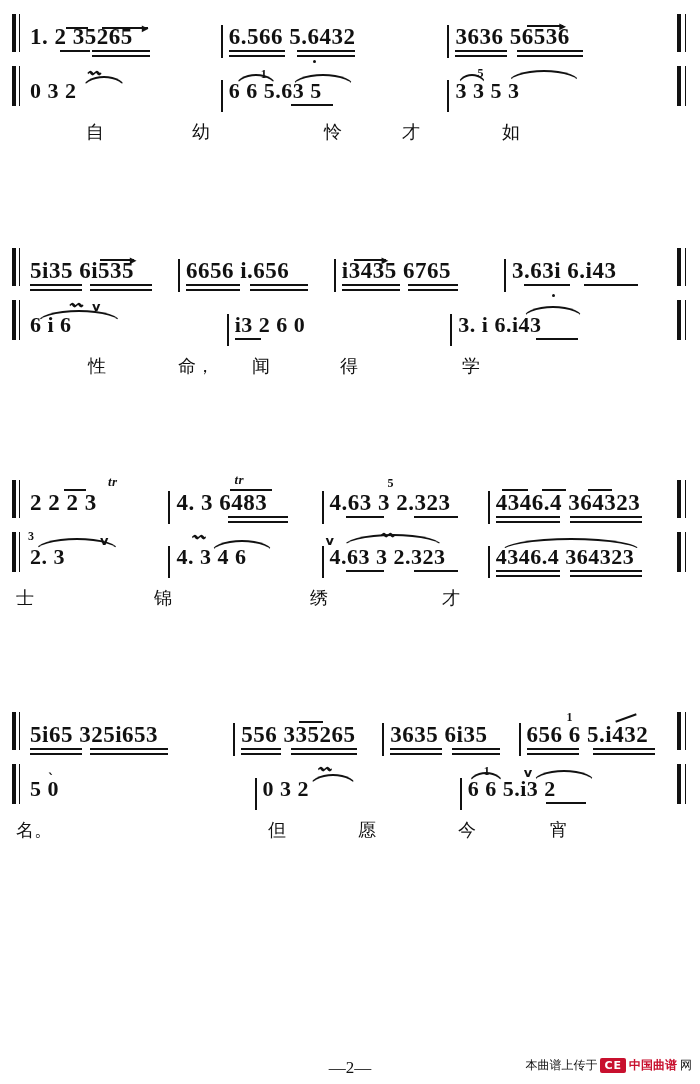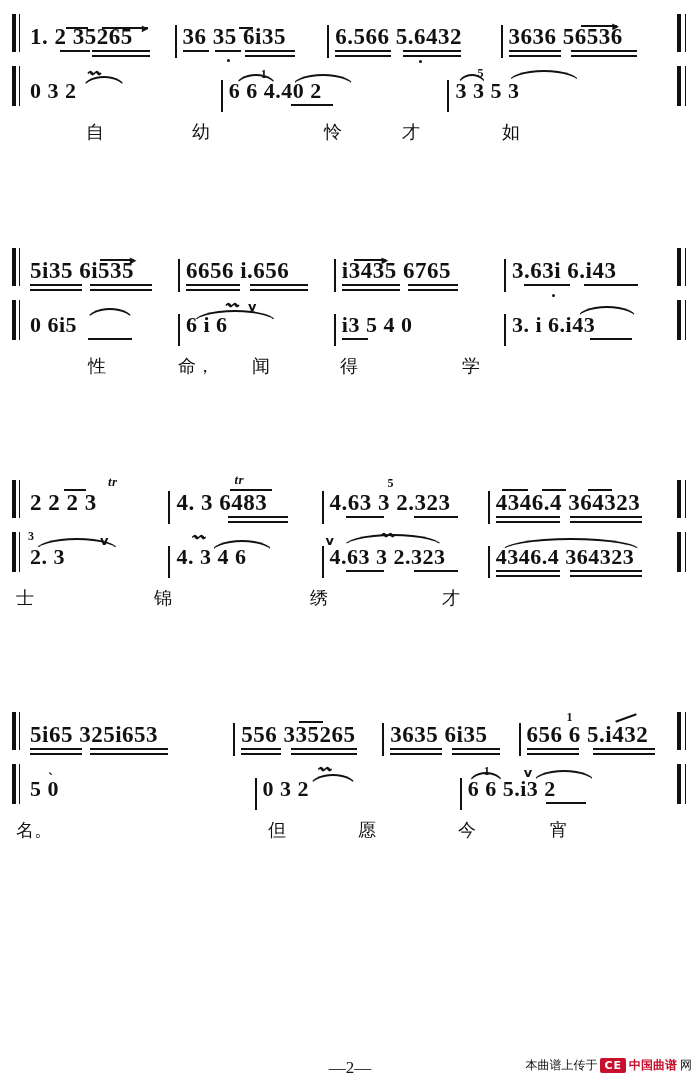--- a/index.html
+++ b/index.html
@@ -203,31 +203,20 @@
           <div class="notes">
             <span class="tie-top" style="left:36px;top:2px;width:22px;"></span>
             <span class="tie-top" style="left:72px;top:2px;width:46px;"></span>
             <span style="position:absolute;left:112px;top:-3px;font-size:12px;">▸</span>
             <span>1. 2 35265</span>
             <span class="tie-top" style="left:30px;bottom:6px;width:30px;"></span>
             <span class="tie-top" style="left:62px;bottom:6px;width:58px;"></span>
             <span class="tie-top" style="left:62px;bottom:1px;width:58px;"></span>
           </div>
         </div>
-        <div class="measure" style="flex:1 1 0;">
-          <div class="notes">
-            <span class="tie-top" style="left:56px;top:2px;width:14px;"></span>
-            <span>36 35 6i35</span>
-            <span class="tie-top" style="left:0px;bottom:6px;width:26px;"></span>
-            <span class="tie-top" style="left:32px;bottom:6px;width:26px;"></span>
-            <span class="tie-top" style="left:62px;bottom:6px;width:50px;"></span>
-            <span class="tie-top" style="left:62px;bottom:1px;width:50px;"></span>
-            <span style="position:absolute;left:44px;bottom:-4px;width:3px;height:3px;background:#111;border-radius:50%;"></span>
-          </div>
-        </div>
         <div class="measure" style="flex:1.15 1 0;">
           <div class="notes">
             <span>6.566 5.6432</span>
             <span class="tie-top" style="left:0px;bottom:6px;width:56px;"></span>
             <span class="tie-top" style="left:0px;bottom:1px;width:56px;"></span>
             <span class="tie-top" style="left:68px;bottom:6px;width:58px;"></span>
             <span class="tie-top" style="left:68px;bottom:1px;width:58px;"></span>
             <span style="position:absolute;left:84px;bottom:-5px;width:3px;height:3px;background:#111;border-radius:50%;"></span>
           </div>
         </div>
@@ -252,21 +241,21 @@
         <div class="measure" style="flex:1 1 0;">
           <div class="notes vocal">
             <span class="orn" style="left:58px;top:-14px;">〰</span>
             <span>0   3 2</span>
             <span class="slur" style="left:52px;top:-4px;width:42px;"></span>
           </div>
         </div>
         <div class="measure" style="flex:1.15 1 0;">
           <div class="notes vocal">
             <span class="grace" style="left:32px;top:-12px;">1</span>
-            <span>6 6 4.40 2</span>
+            <span>6 6 5.63 5</span>
             <span class="slur" style="left:6px;top:-6px;width:40px;"></span>
             <span class="slur" style="left:62px;top:-6px;width:62px;"></span>
             <span class="tie-top" style="left:62px;bottom:6px;width:42px;"></span>
           </div>
         </div>
         <div class="measure" style="flex:1.15 1 0;">
           <div class="notes vocal">
             <span class="grace" style="left:22px;top:-13px;">5</span>
             <span>3 3  5  3</span>
             <span class="slur" style="left:2px;top:-6px;width:28px;"></span>
@@ -331,36 +320,29 @@
         </div>
       </div>
       <div class="rightbar"></div>
     </div>
 
     <div class="stave lower">
       <div class="leftbar"></div>
       <div class="measures">
         <div class="measure" style="flex:1 1 0;">
           <div class="notes vocal">
-            <span>0    6i5</span>
-            <span class="slur" style="left:56px;top:-6px;width:46px;"></span>
-            <span class="tie-top" style="left:58px;bottom:6px;width:44px;"></span>
-          </div>
-        </div>
-        <div class="measure" style="flex:1 1 0;">
-          <div class="notes vocal">
             <span class="orn" style="left:40px;top:-16px;">〰</span>
             <span class="orn" style="left:62px;top:-14px;">v</span>
             <span>6   i 6</span>
             <span class="slur" style="left:6px;top:-4px;width:84px;"></span>
           </div>
         </div>
         <div class="measure" style="flex:1.1 1 0;">
           <div class="notes vocal">
-            <span>i3 5 4 0</span>
+            <span>i3 2 6 0</span>
             <span class="tie-top" style="left:0px;bottom:6px;width:26px;"></span>
           </div>
         </div>
         <div class="measure" style="flex:1.1 1 0;">
           <div class="notes vocal">
             <span>3.  i 6.i43</span>
             <span class="slur" style="left:64px;top:-8px;width:60px;"></span>
             <span class="tie-top" style="left:78px;bottom:6px;width:42px;"></span>
           </div>
         </div>

